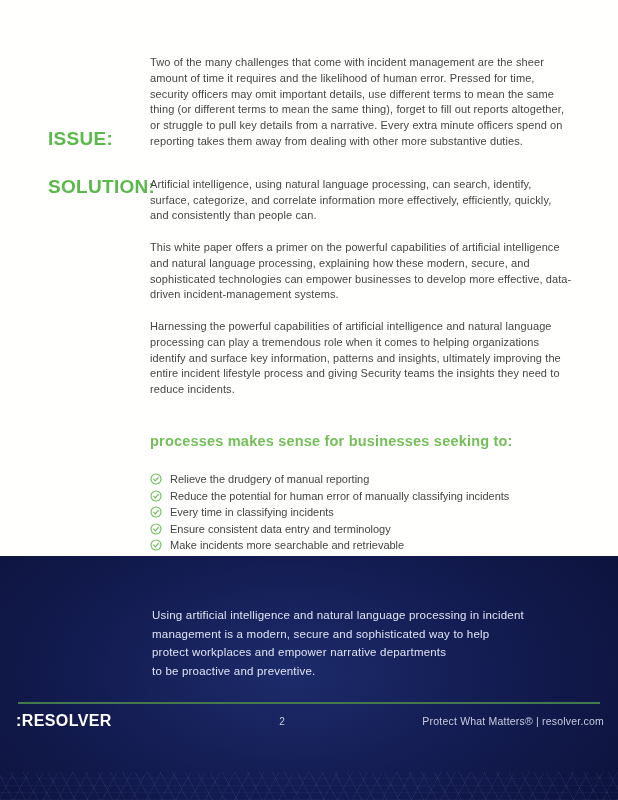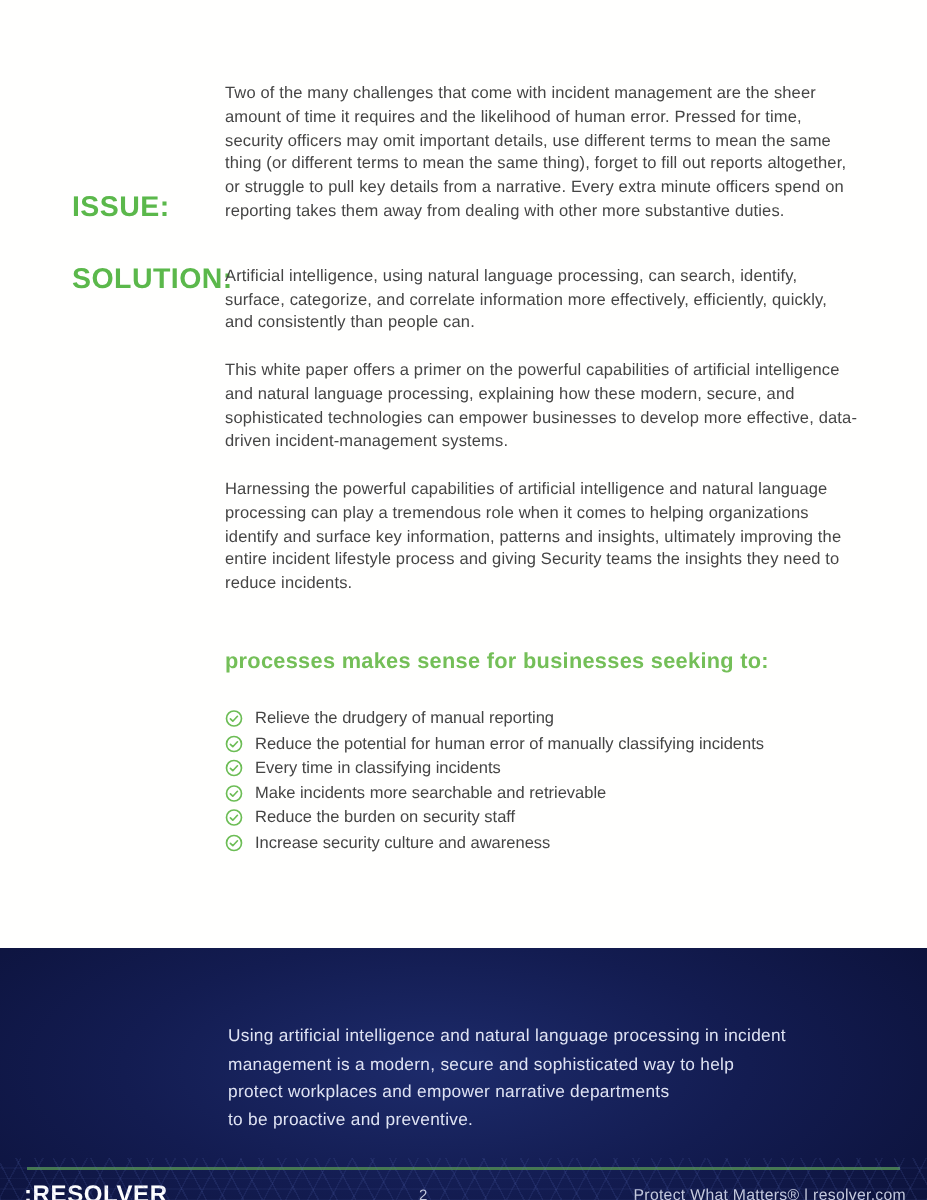--- a/index.html
+++ b/index.html
@@ -67,21 +67,21 @@
     margin-right: 8px;
     flex: 0 0 12px;
     display: inline-block;
   }
   .check-icon svg { display: block; width: 12px; height: 12px; }
 
   
   .banner {
     position: absolute;
     left: 0; right: 0; bottom: 0;
-    height: 168px;
+    height: 244px;
     background:
       radial-gradient(ellipse 75% 110% at 47% 48%, #1d2b6b 0%, #131c51 45%, #0a0f34 100%);
   }
   
   .banner::after {
     content: "";
     position: absolute;
     left: 0; right: 0; bottom: 0;
     height: 28px;
     background:
@@ -199,20 +199,29 @@
           </span>
         <span>Every time in classifying incidents</span>
       </li>
       <li class="check-item">
         <span class="check-icon">
             <svg viewBox="0 0 24 24">
               <circle cx="12" cy="12" r="10" fill="none" stroke="#6cbd55" stroke-width="2.2"></circle>
               <path d="M7.2 12.4l3.2 3.2 6.2-6.6" fill="none" stroke="#6cbd55" stroke-width="2.2" stroke-linecap="round" stroke-linejoin="round"></path>
             </svg>
           </span>
+        <span>Ensure consistent data entry and terminology</span>
+      </li>
+      <li class="check-item">
+        <span class="check-icon">
+            <svg viewBox="0 0 24 24">
+              <circle cx="12" cy="12" r="10" fill="none" stroke="#6cbd55" stroke-width="2.2"></circle>
+              <path d="M7.2 12.4l3.2 3.2 6.2-6.6" fill="none" stroke="#6cbd55" stroke-width="2.2" stroke-linecap="round" stroke-linejoin="round"></path>
+            </svg>
+          </span>
         <span>Make incidents more searchable and retrievable</span>
       </li>
       <li class="check-item">
         <span class="check-icon">
             <svg viewBox="0 0 24 24">
               <circle cx="12" cy="12" r="10" fill="none" stroke="#6cbd55" stroke-width="2.2"></circle>
               <path d="M7.2 12.4l3.2 3.2 6.2-6.6" fill="none" stroke="#6cbd55" stroke-width="2.2" stroke-linecap="round" stroke-linejoin="round"></path>
             </svg>
           </span>
         <span>Reduce the burden on security staff</span>

